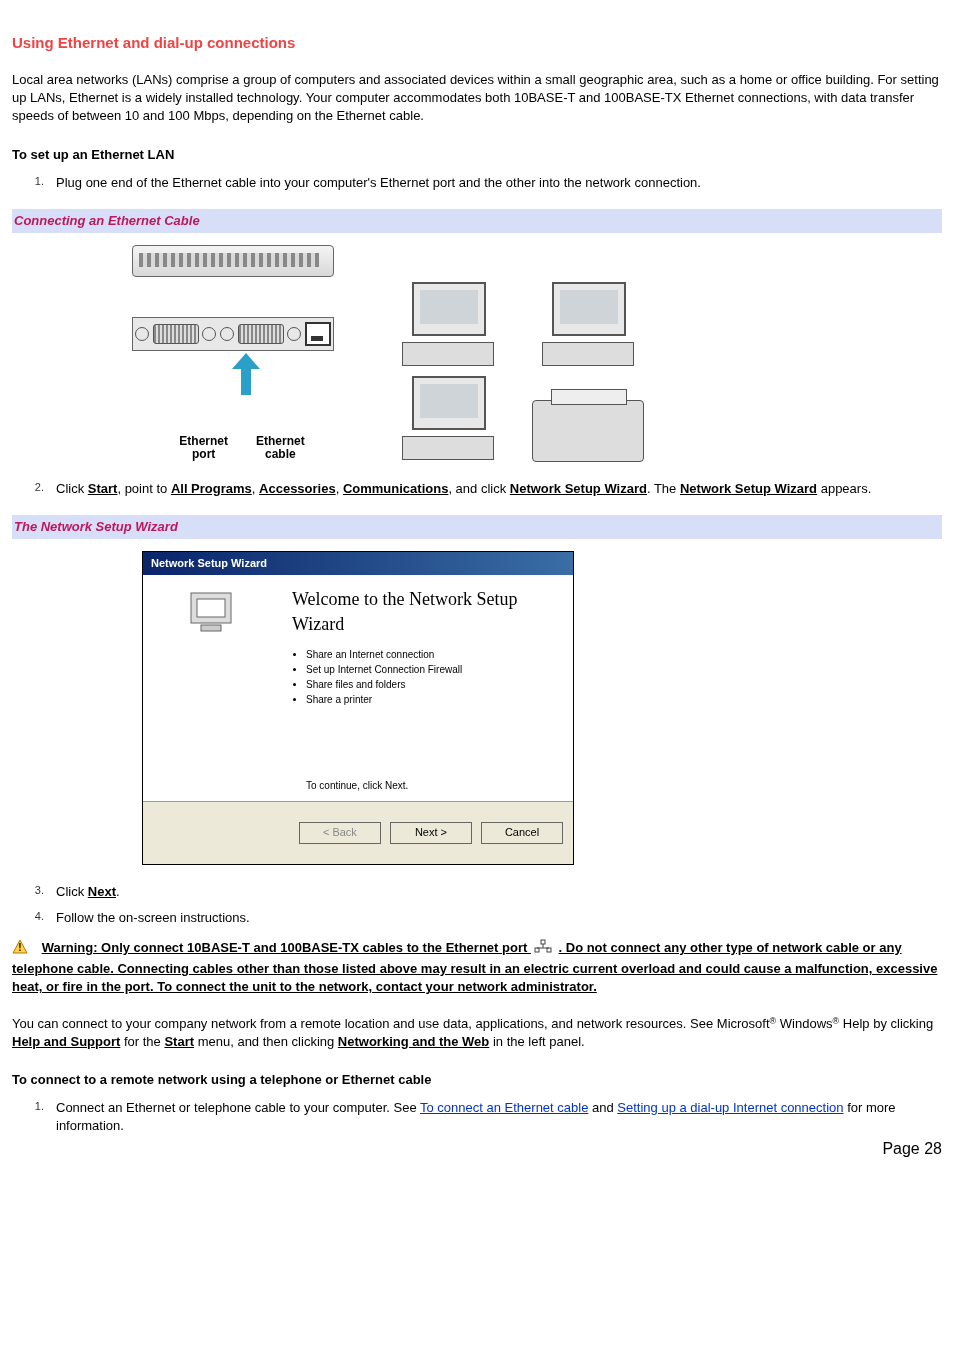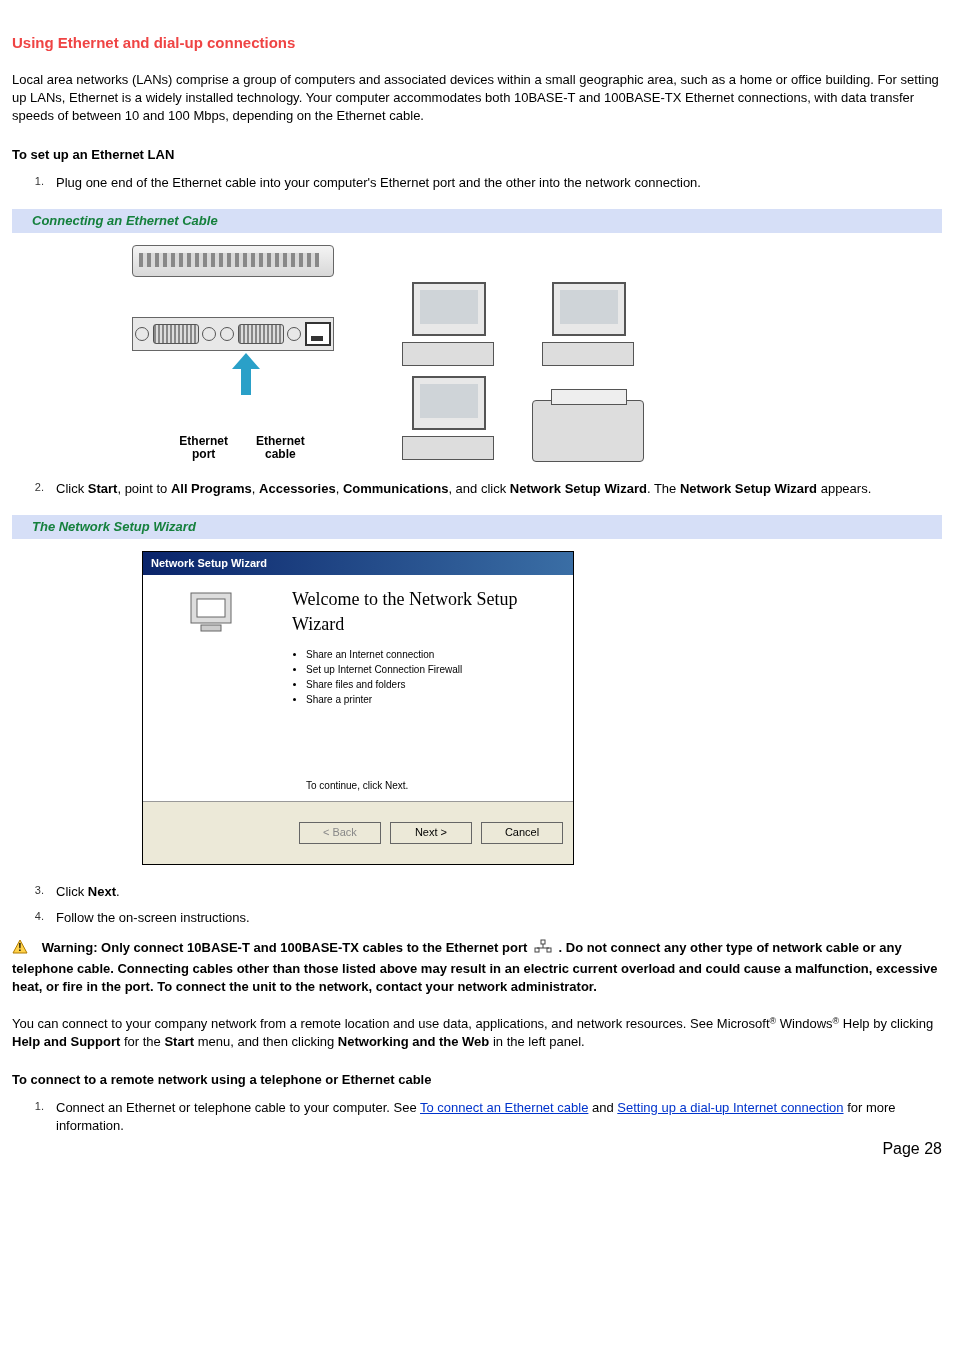--- a/index.html
+++ b/index.html
@@ -39,22 +39,22 @@
     font-size: 11px;
     color: #333;
   }
   ol.steps > li .body {
     flex: 1;
   }
   .caption-bar {
     background: #d6dff7;
     font-style: italic;
     font-weight: bold;
-    color: #15803d;
-    padding: 3px 20px;
+    color: #be185d;
+    padding: 3px 2px;
     margin: 17px 0 0 0;
   }
   .figure-box {
     margin: 12px 0 18px 0;
     display: flex;
     justify-content: flex-start;
     padding-left: 120px;
   }
   .warn-line {
     margin: 12px 0 18px 0;
@@ -70,21 +70,21 @@
     vertical-align: -3px;
     margin: 0 3px;
   }
   a.link { color: #0033cc; text-decoration: underline; }
   .page-num {
     text-align: right;
     font-weight: normal;
     font-size: 16px;
     margin-top: -8px;
   }
-  b { font-weight: bold; }
+  b { font-weight: bold; text-decoration: underline; }
 
   
   .wizard {
     width: 430px;
     border: 1px solid #000;
     font-family: Tahoma, sans-serif;
     font-size: 11px;
     background: #fff;
   }
   .wizard .titlebar {

